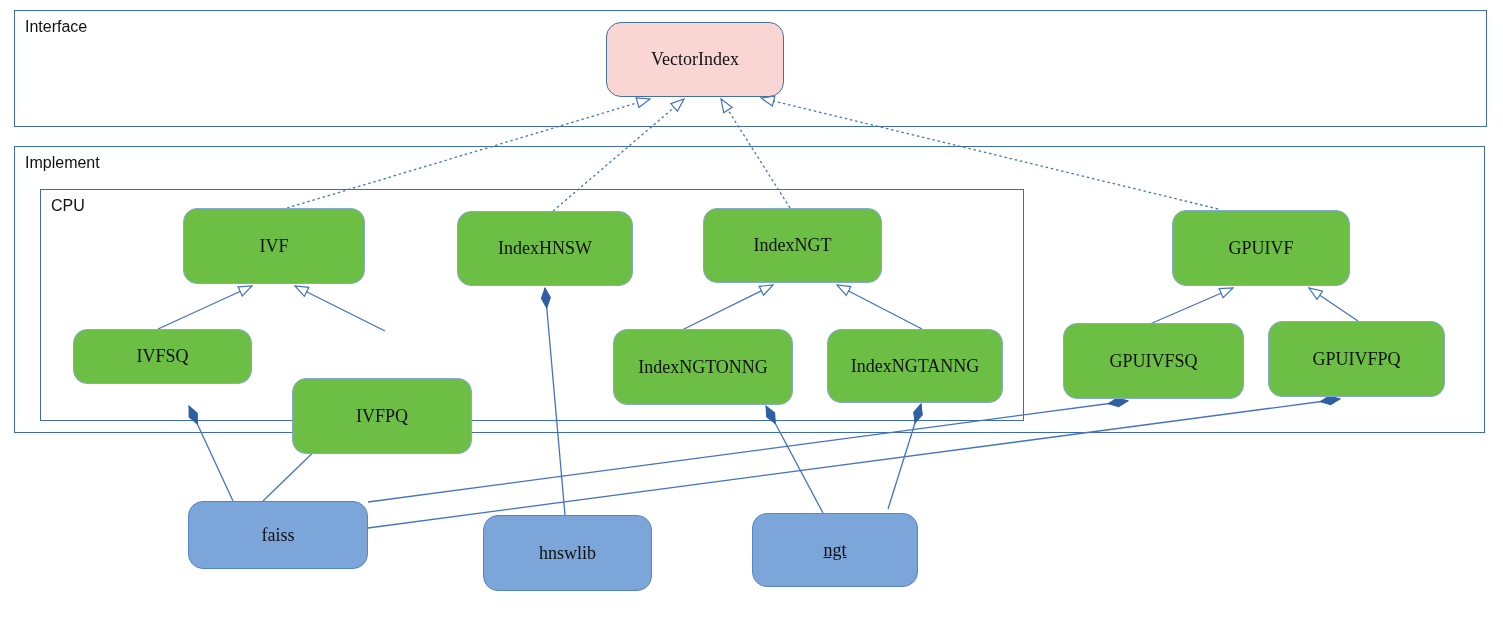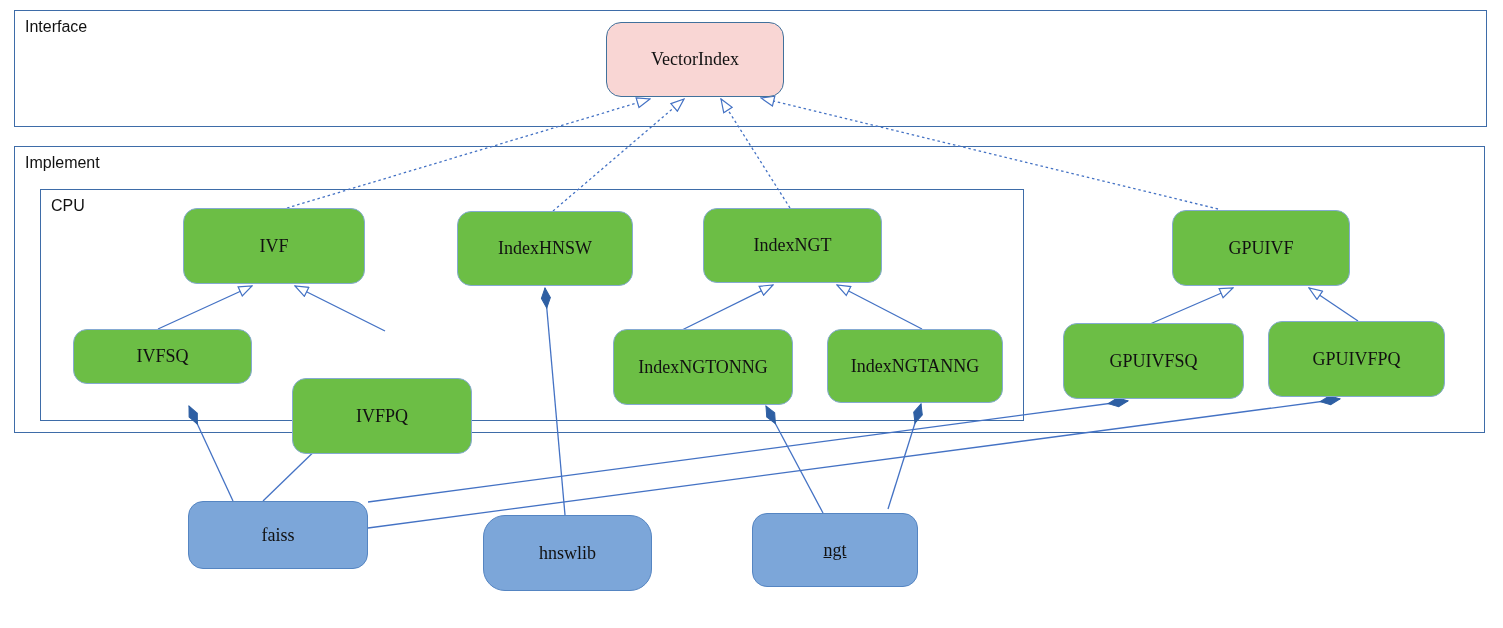--- a/index.html
+++ b/index.html
@@ -166,20 +166,20 @@
       </div>
       <div class="node node-impl" style="left: 1063px; top: 323px; width: 181px; height: 76px;">
         <span>GPUIVFSQ</span>
       </div>
       <div class="node node-impl" style="left: 1268px; top: 321px; width: 177px; height: 76px;">
         <span>GPUIVFPQ</span>
       </div>
       <div class="node node-lib" style="left: 188px; top: 501px; width: 180px; height: 68px;">
         <span>faiss</span>
       </div>
-      <div class="node node-lib" style="left: 483px; top: 515px; width: 169px; height: 76px; border-radius: 22px;">
+      <div class="node node-lib" style="left: 483px; top: 515px; width: 169px; height: 76px;">
         <span>hnswlib</span>
       </div>
       <div class="node node-lib" style="left: 752px; top: 513px; width: 166px; height: 74px; text-decoration: underline;">
         <span>ngt</span>
       </div>
     </div>
 </div>
 
 </body></html>

